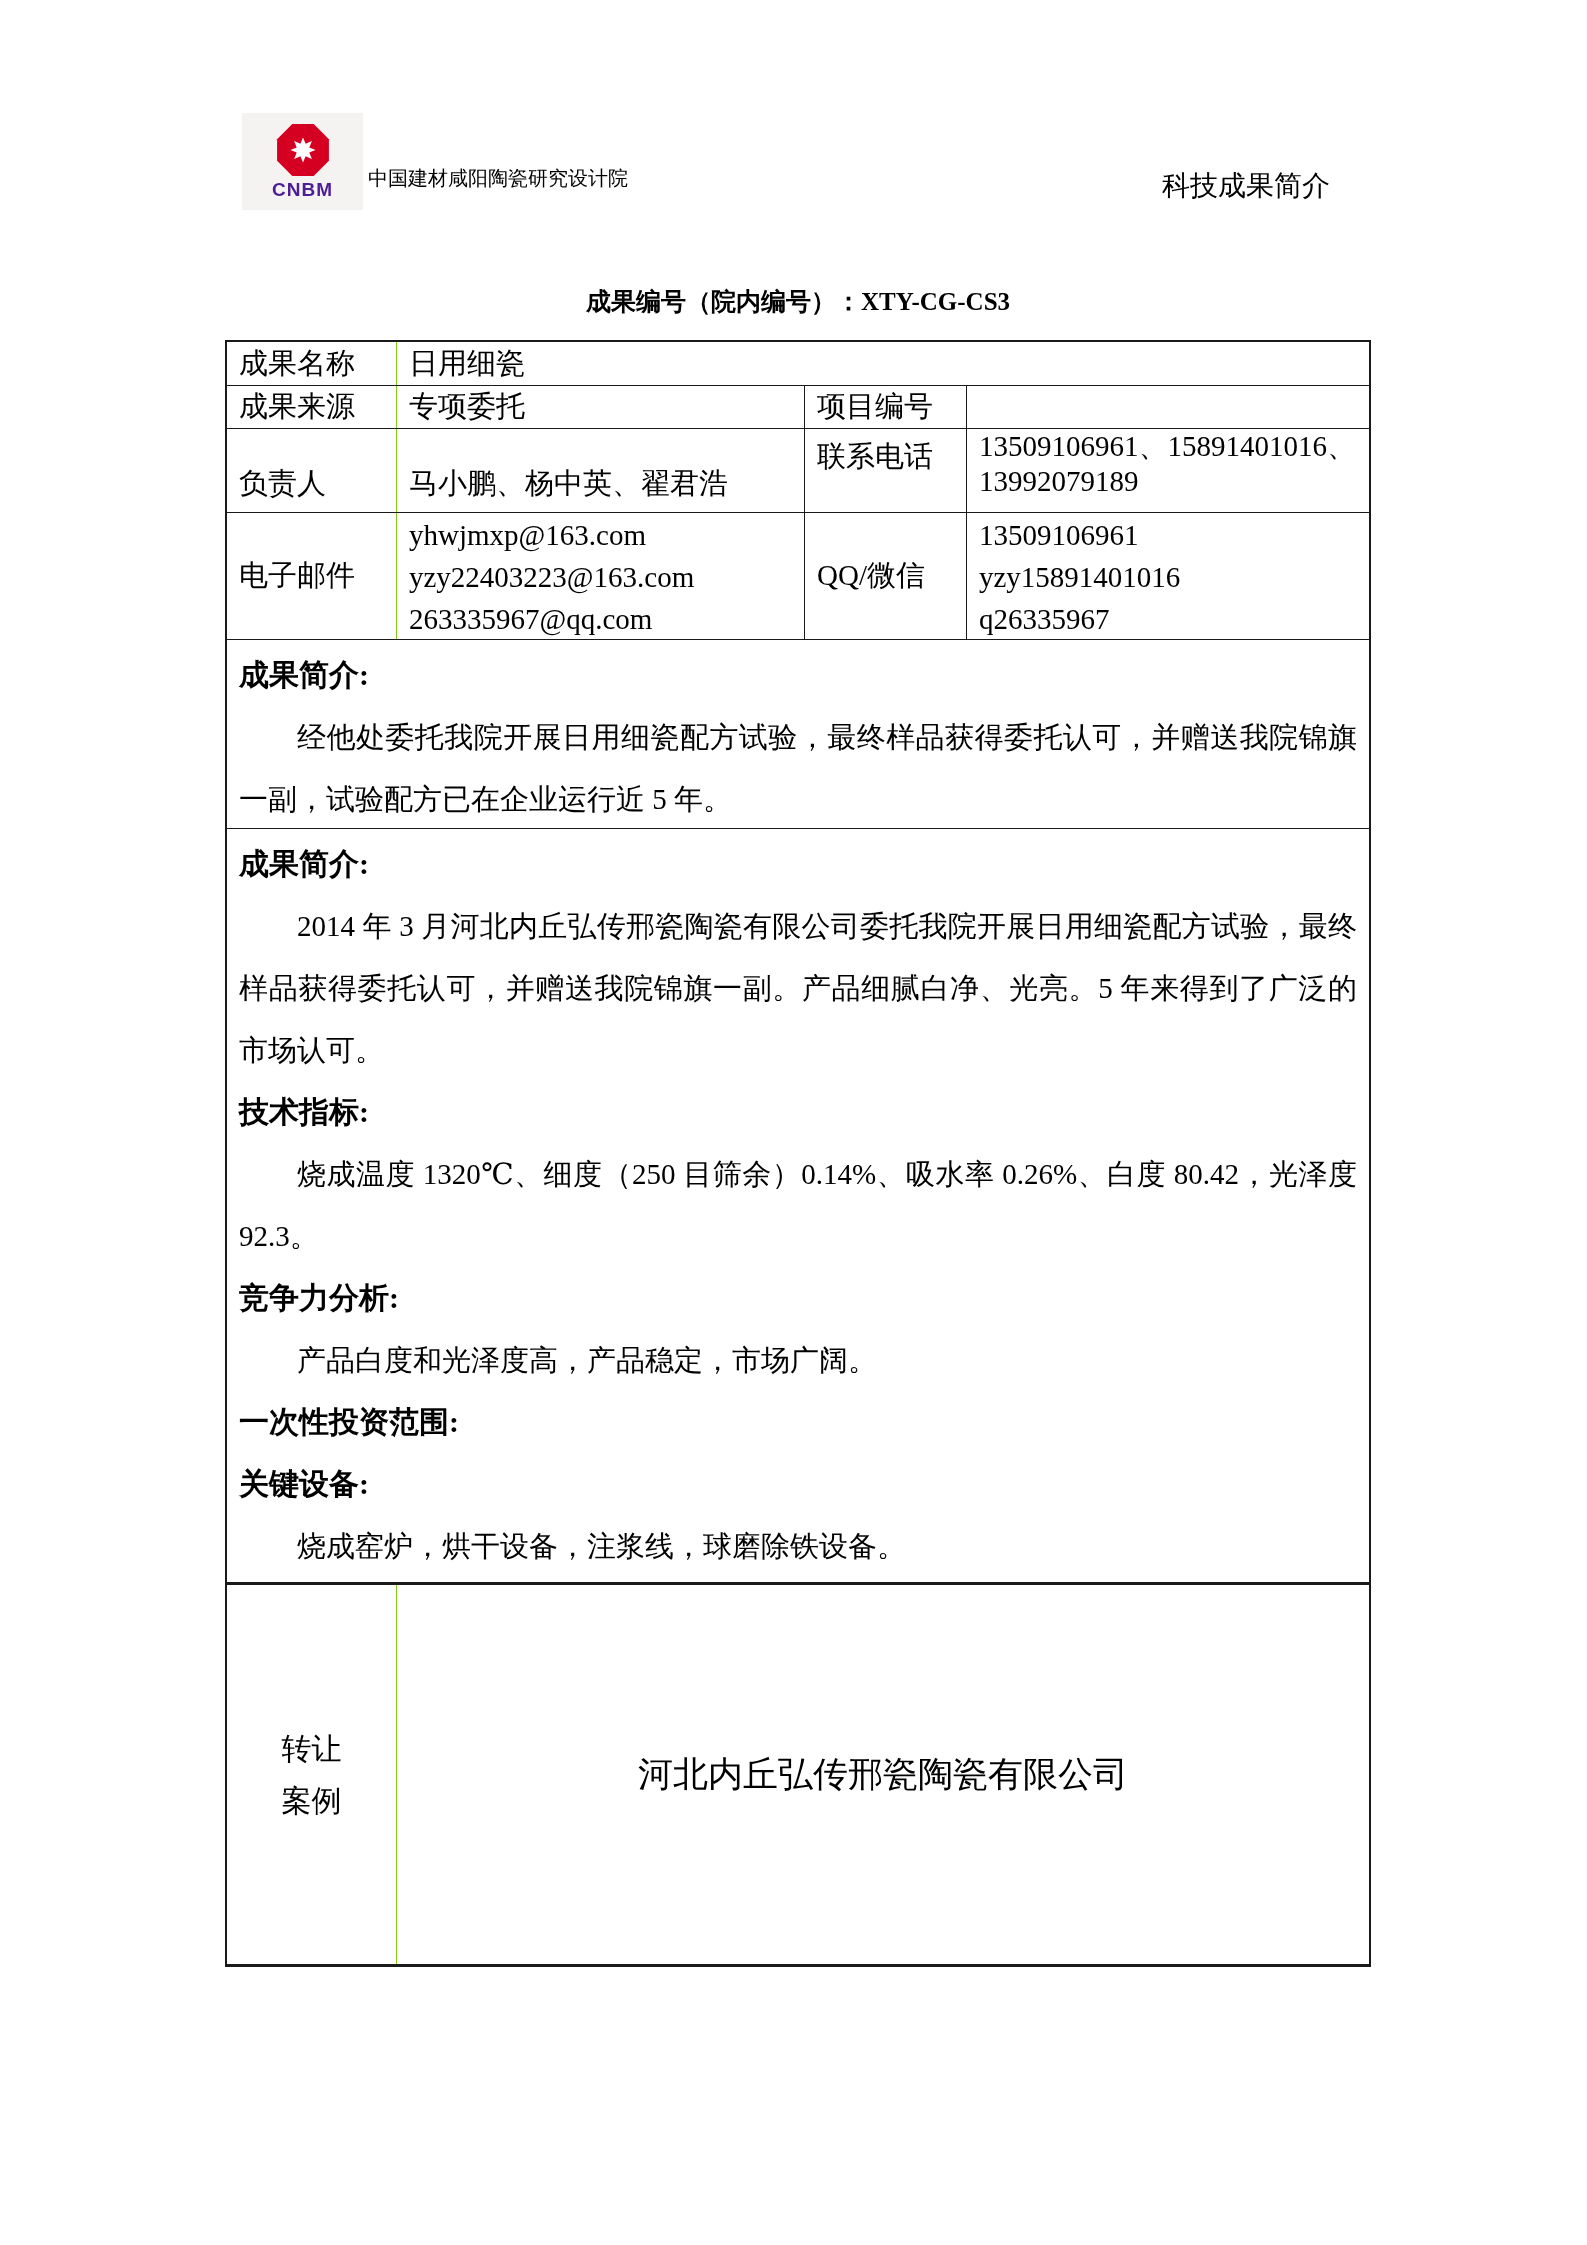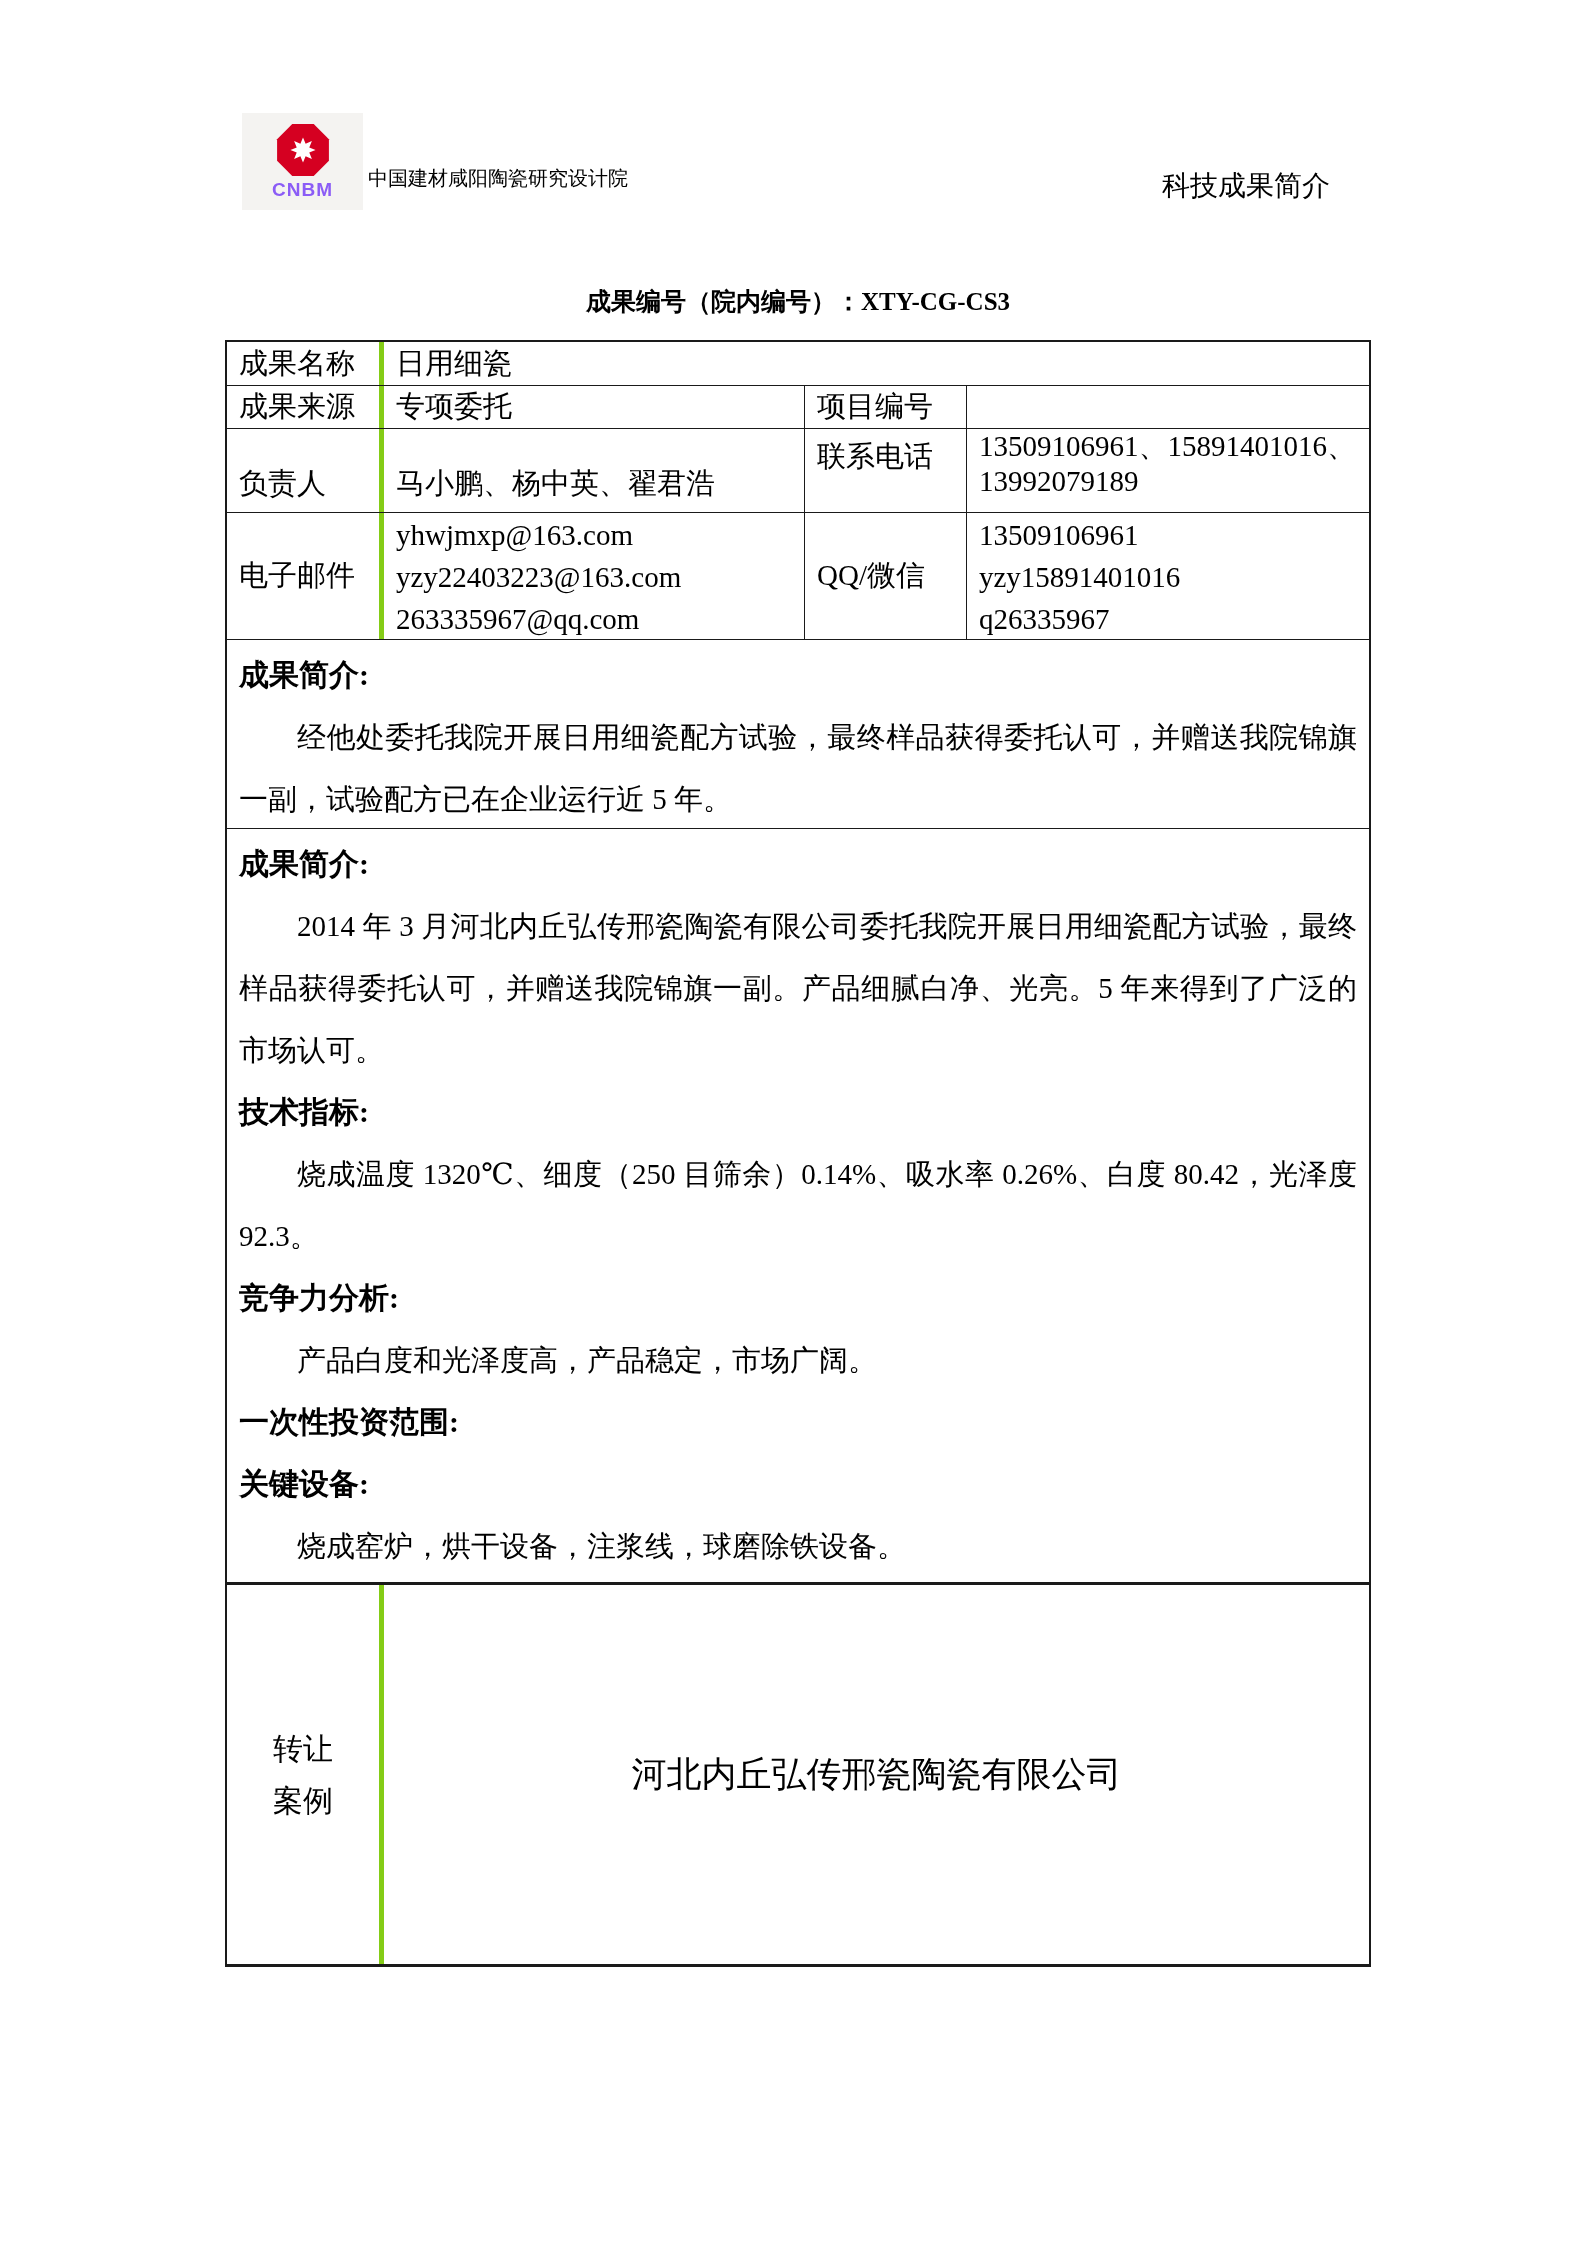--- a/index.html
+++ b/index.html
@@ -12,21 +12,21 @@
     overflow:hidden;
   }
   
   .logo-block{
     position:absolute;left:242px;top:113px;width:121px;height:97px;
     background:#f4f3f1;display:flex;flex-direction:column;align-items:center;justify-content:flex-start;
   }
   .logo-glyph{width:58px;height:58px;margin-top:8px;}
   .logo-word{
     font-family:"Liberation Sans","DejaVu Sans",sans-serif;
-    font-weight:bold;font-size:19px;letter-spacing:1px;color:#8b5cf6;line-height:22px;
+    font-weight:bold;font-size:19px;letter-spacing:1px;color:#4c1d95;line-height:22px;
   }
   .org-name{
     position:absolute;left:368px;top:160px;font-size:20px;line-height:36px;white-space:nowrap;
   }
   .doc-type{
     position:absolute;right:257px;top:168px;font-size:28px;line-height:36px;white-space:nowrap;
   }
   
   .doc-title{
     position:absolute;left:225px;top:285px;width:1146px;
@@ -35,21 +35,21 @@
   
   .tbl{
     position:absolute;left:225px;top:340px;width:1146px;
     border:2px solid #1a1a1a;border-bottom-width:3px;
     box-sizing:border-box;font-size:29px;
   }
   .row{display:flex;box-sizing:border-box;}
   .row + .row{border-top:1px solid #1a1a1a;}
   .row.thick-top{border-top:3px solid #1a1a1a;}
   .cell{box-sizing:border-box;padding:0 12px;display:flex;align-items:center;overflow:hidden;}
-  .c1{width:157px;border-right:5px solid #84cc16;flex:none;}
+  .c1{width:170px;border-right:1px solid #84cc16;flex:none;}
   .c2{flex:1;}
   .c3{width:163px;border-left:1px solid #1a1a1a;border-right:1px solid #1a1a1a;flex:none;}
   .c4{width:402px;flex:none;}
   .h43{height:43px;} .h42{height:42px;} .h84{height:84px;} .h127{height:127px;}
   .top-align{align-items:flex-start;}
   .bottom-align{align-items:flex-end;padding-bottom:8px;}
   .lines{display:block;padding-top:1px;}
   .lines div{line-height:42px;white-space:nowrap;}
   .phone-val{line-height:35px;align-items:flex-start;}
   .ph{display:block;}

